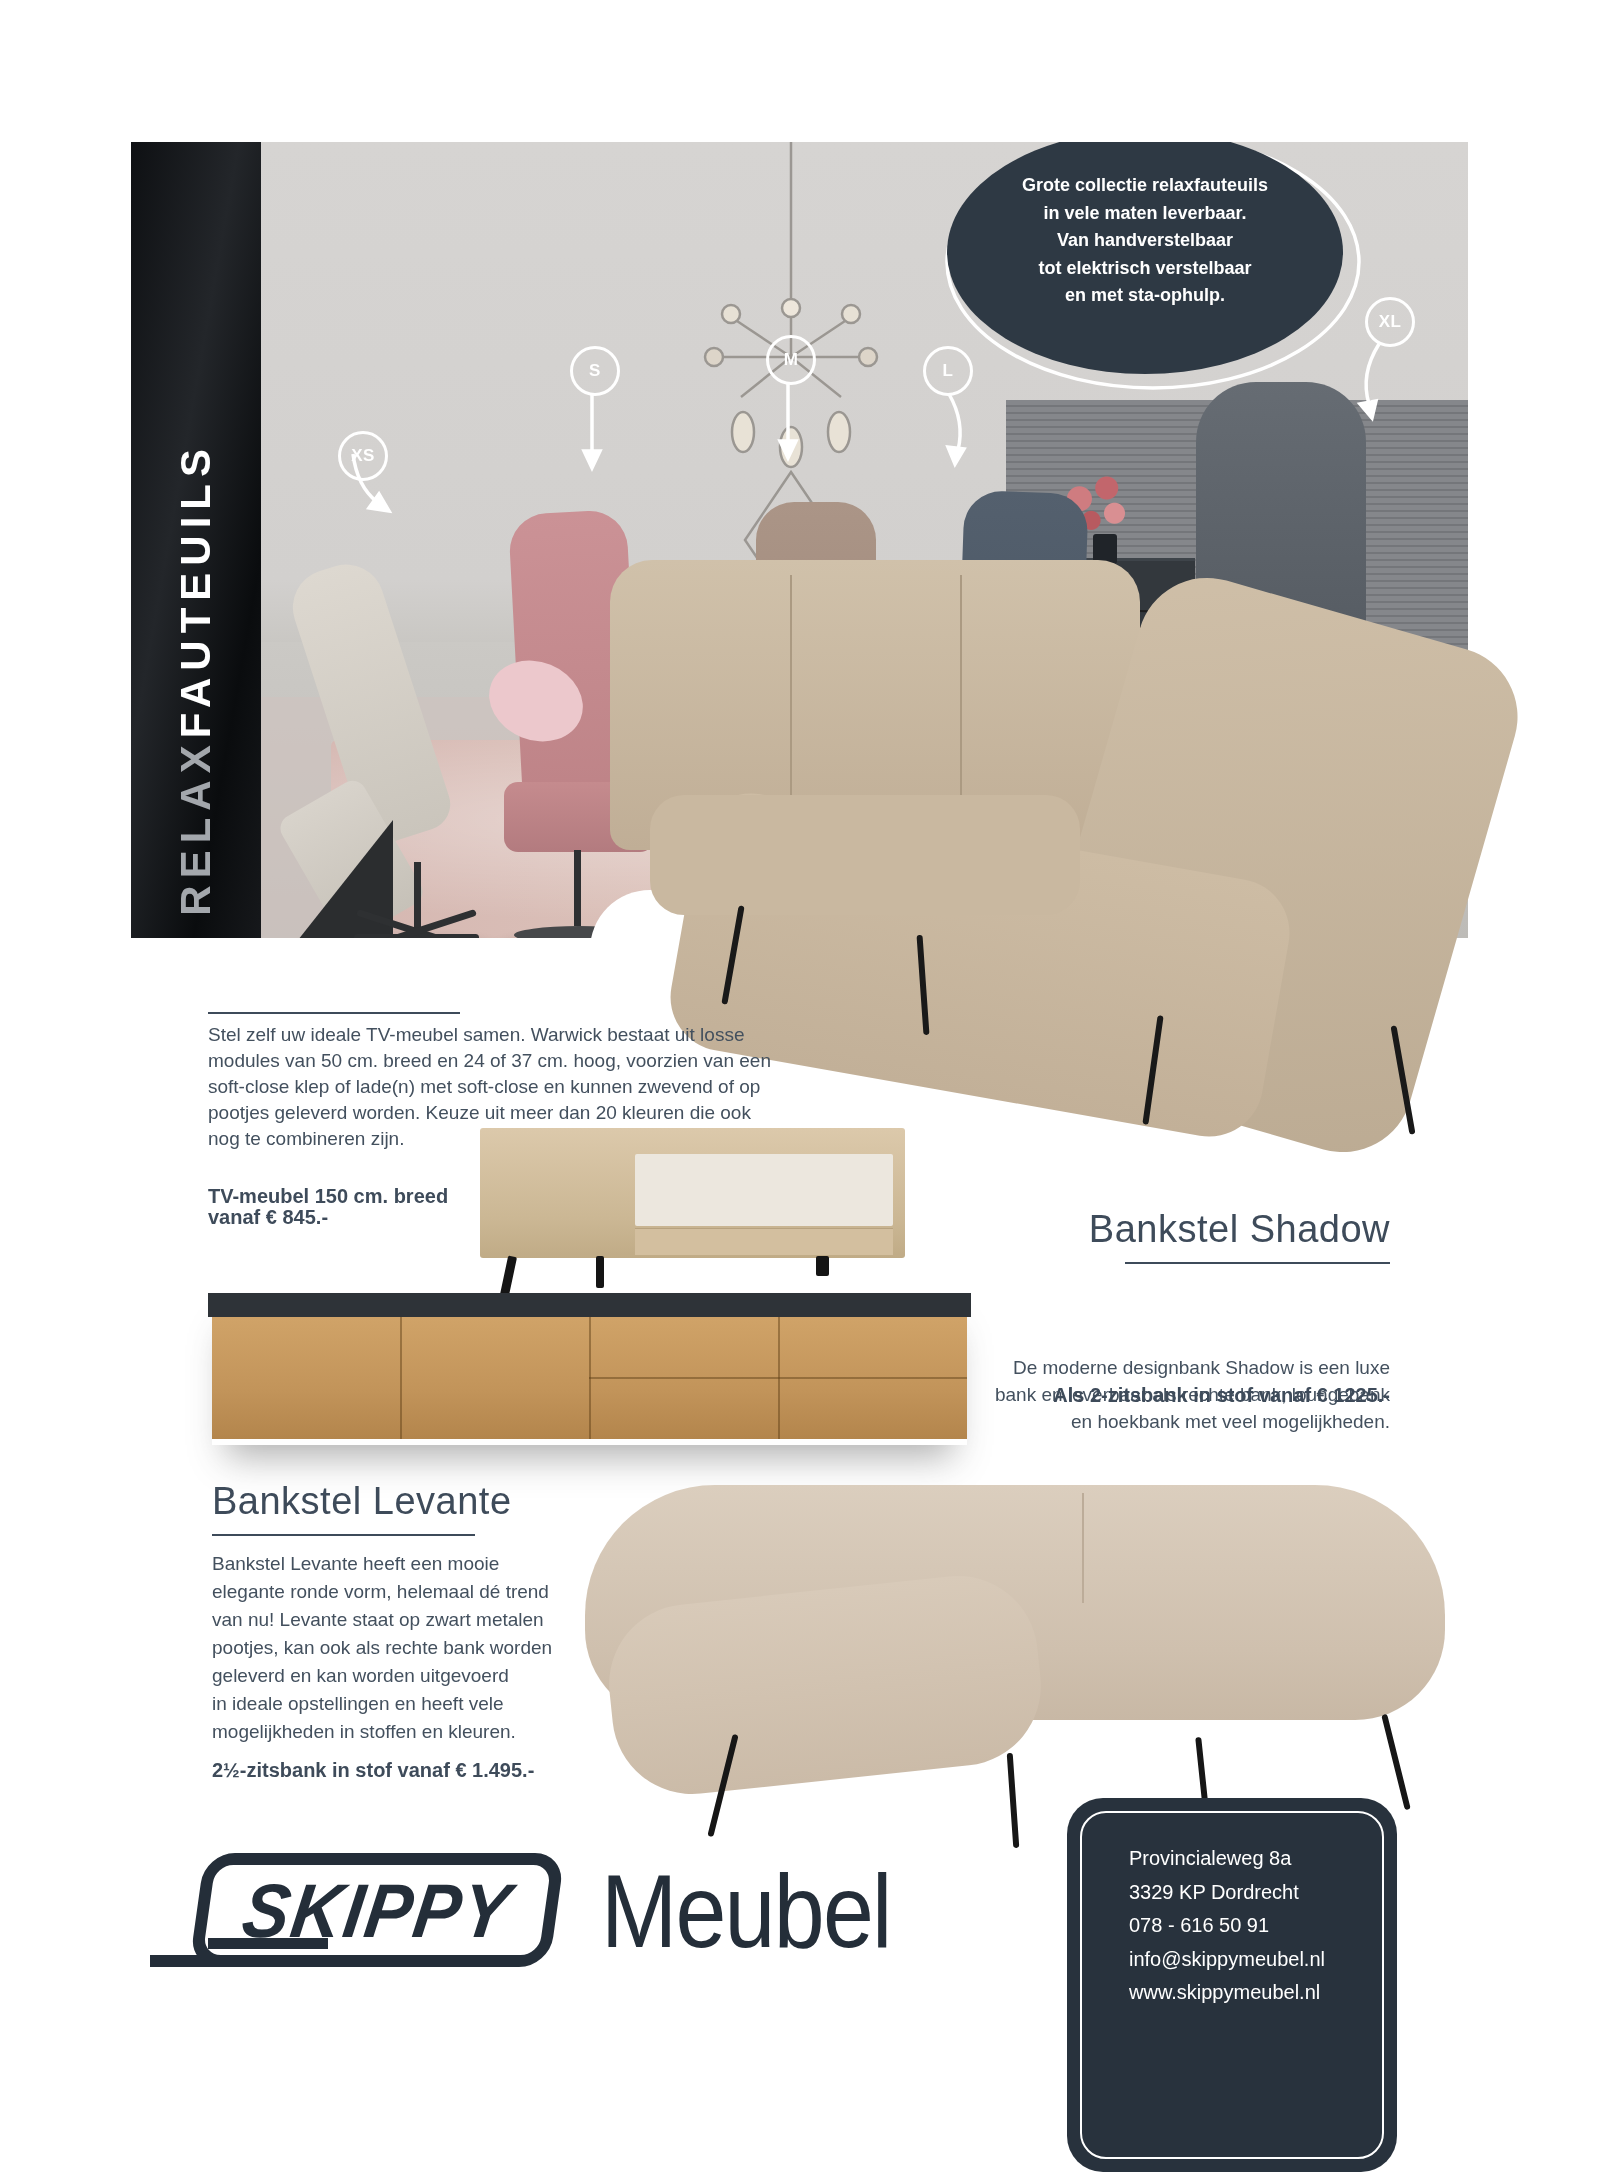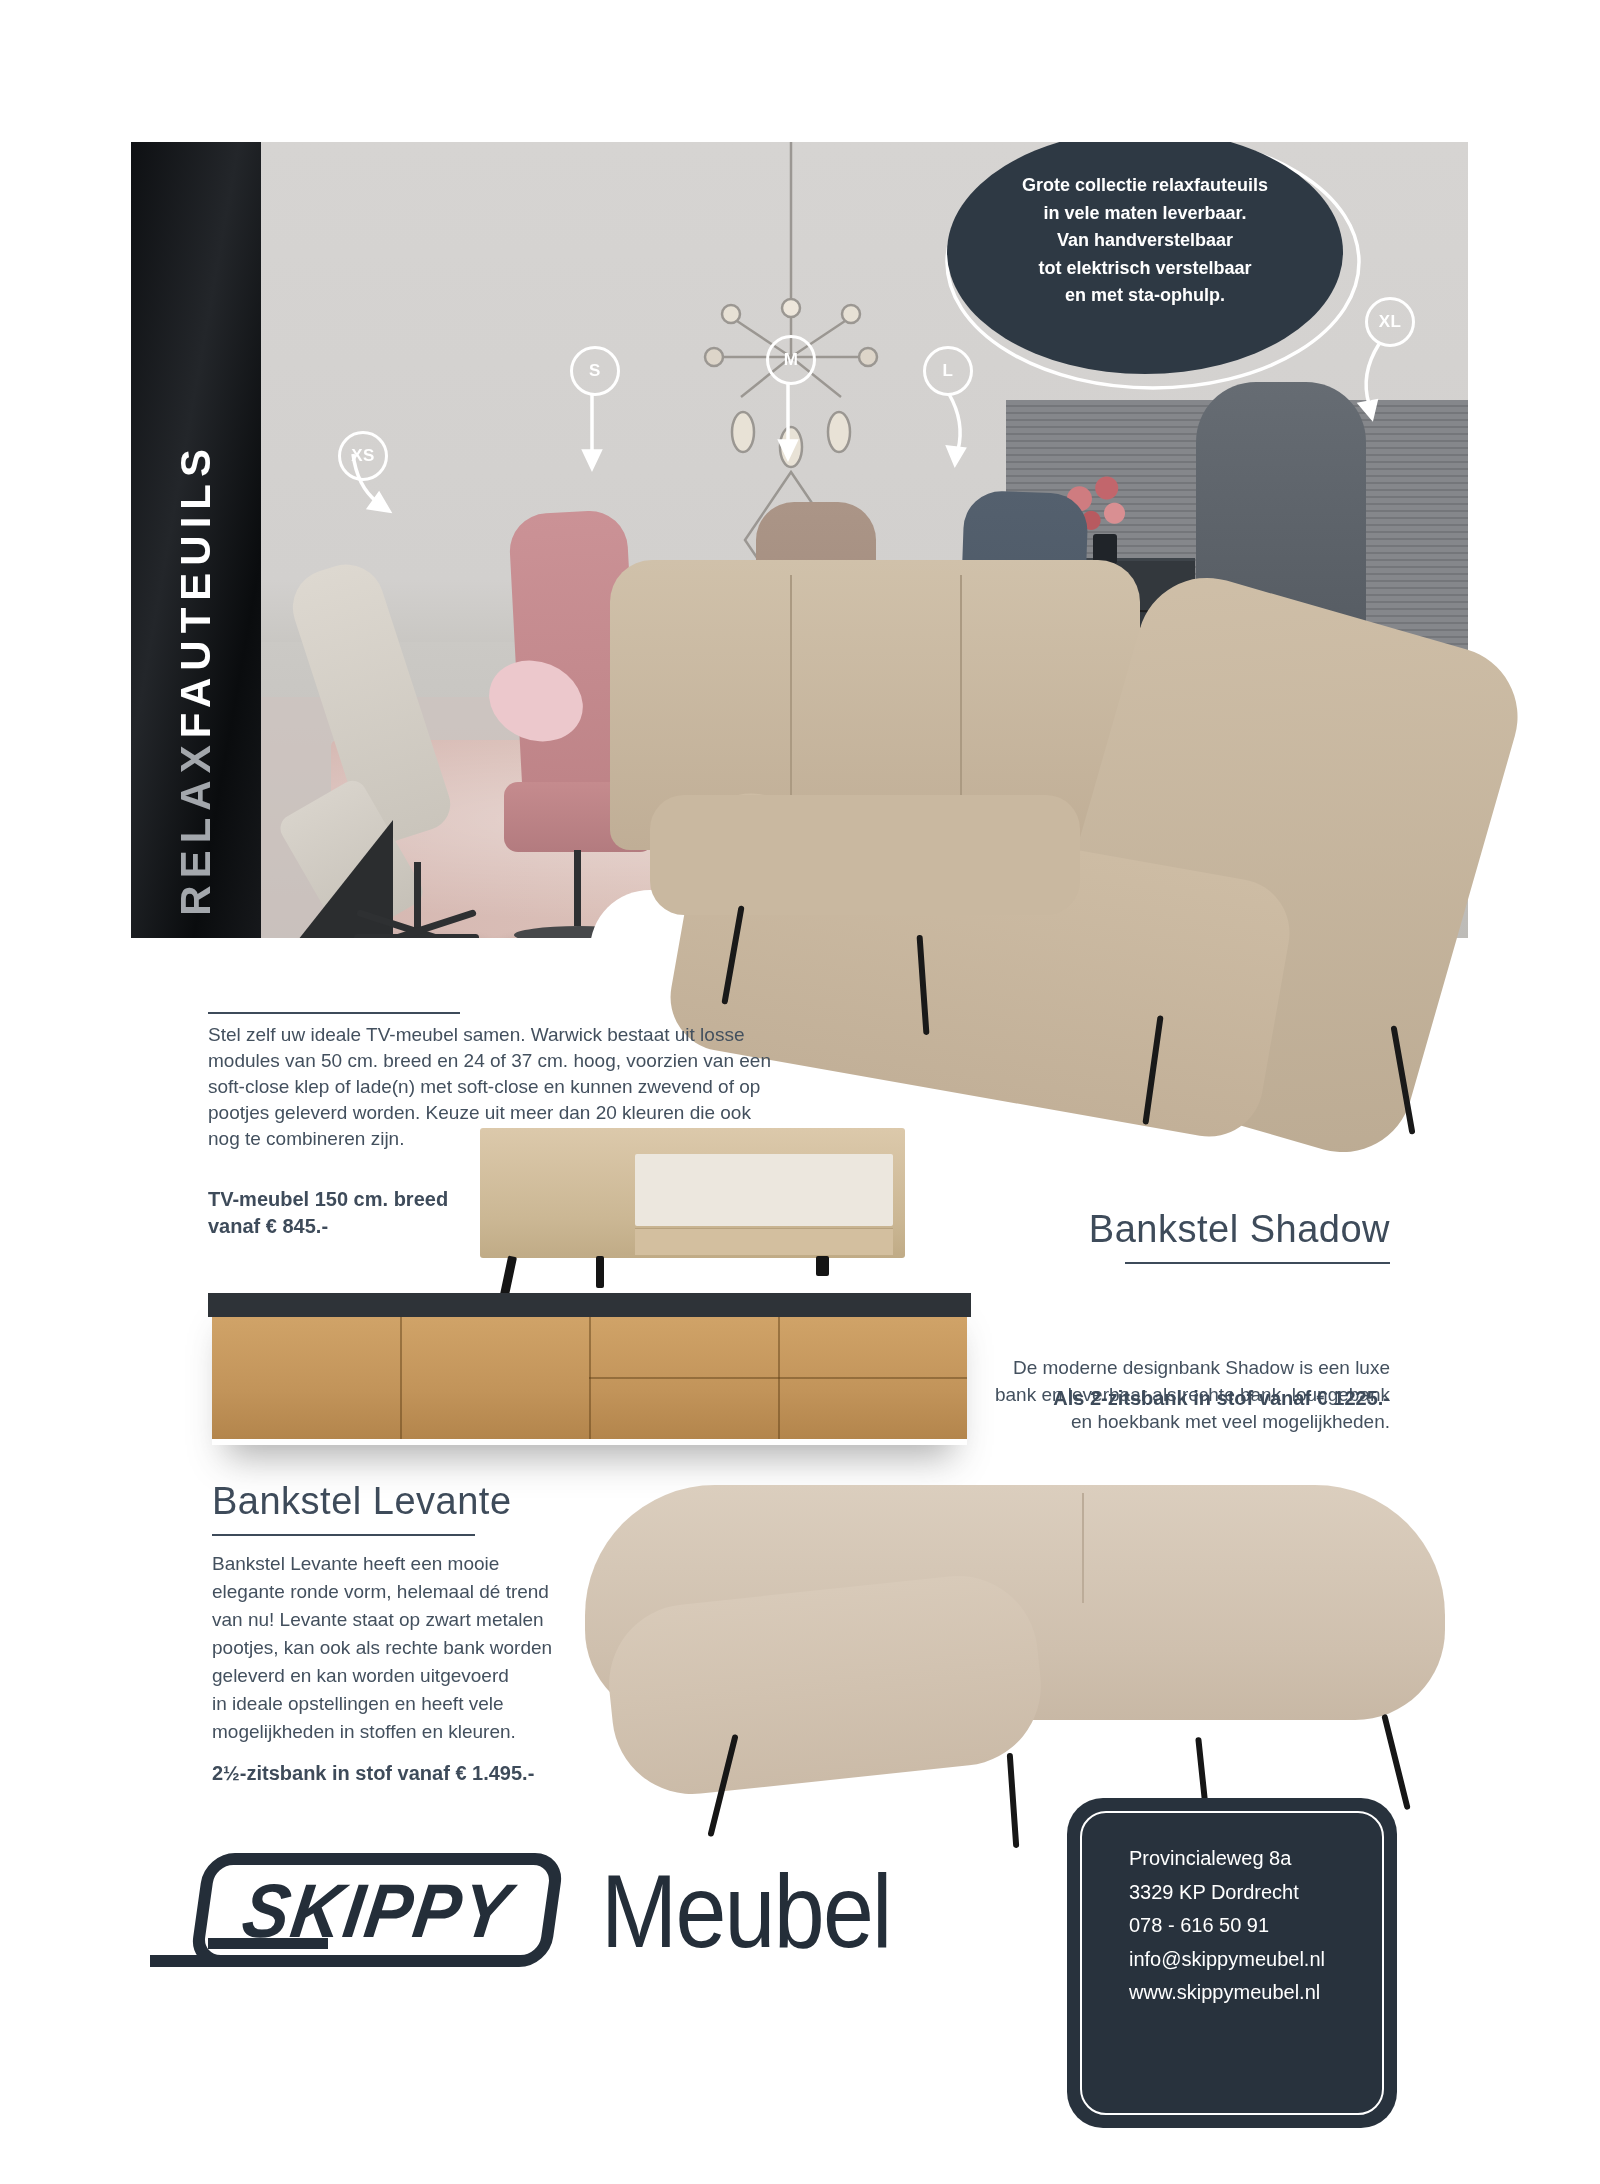--- a/index.html
+++ b/index.html
@@ -68,21 +68,21 @@
   .ss-chaise{position:absolute;left:70px;top:290px;width:600px;height:260px;border-radius:54px;
           background:linear-gradient(180deg,#cdbca4,#c2b098);transform:rotate(10deg);}
   .ss-cushion{position:absolute;left:40px;top:250px;width:430px;height:120px;border-radius:34px;
           background:#c9b8a0;}
   .ss-leg{position:absolute;width:6px;background:#191919;border-radius:3px;}
 
   
   .h1{font-size:38px;font-weight:400;color:#3e4b5a;letter-spacing:.5px;}
   .rule{height:2px;background:#3e4b5a;}
   .body-text{font-size:19px;line-height:26px;color:#43505e;white-space:pre-line;}
-  .price{font-size:20px;line-height:27px;font-weight:bold;color:#3e4b5a;white-space:pre-line;}
+  .price{font-size:20px;line-height:21px;font-weight:bold;color:#3e4b5a;white-space:pre-line;}
   .right{text-align:right;}
 
   
   .cab1{position:absolute;left:480px;top:1128px;width:425px;height:170px;}
   .cab1 .body{position:absolute;left:0;top:0;width:425px;height:130px;
        background:linear-gradient(180deg,#dcc9ab,#cbb794 70%,#c0ab86);border-radius:3px;}
   .cab1 .panel{position:absolute;left:155px;top:26px;width:258px;height:72px;background:#ece7de;border-radius:2px;}
   .cab1 .drawer{position:absolute;left:155px;top:100px;width:258px;height:26px;background:#d3bf9f;border-top:1px solid #b7a27f;}
   .cab1 .leg{position:absolute;background:#151515;border-radius:2px;}
   .cab2{position:absolute;left:212px;top:1293px;width:755px;height:152px;
@@ -112,21 +112,21 @@
   
   .logo-box{position:absolute;left:197px;top:1853px;width:336px;height:90px;border:12px solid #242e39;
       border-radius:30px;transform:skewX(-8deg);display:flex;align-items:center;justify-content:center;}
   .logo-word{font-size:76px;font-weight:bold;font-style:italic;color:#242e39;letter-spacing:2px;
       transform:scaleX(.92);}
   .logo-bar{position:absolute;background:#242e39;}
   .logo-suffix{position:absolute;left:601px;top:1852px;font-size:104px;font-weight:500;color:#242e39;
       letter-spacing:-2px;transform:scaleX(.88);transform-origin:left top;}
 
   
-  .contact-card{position:absolute;left:1067px;top:1798px;width:330px;height:330px;background:#28323d;
+  .contact-card{position:absolute;left:1067px;top:1798px;width:330px;height:374px;background:#28323d;
       border-radius:36px;}
   .contact-inner{position:absolute;inset:13px;border:2.5px solid #ffffff;border-radius:26px;}
   .contact-text{position:absolute;left:62px;top:44px;color:#ffffff;font-size:20px;line-height:33.5px;
       white-space:pre-line;}
 </style>
 </head>
 <body>
 
 <div class="page">
 

